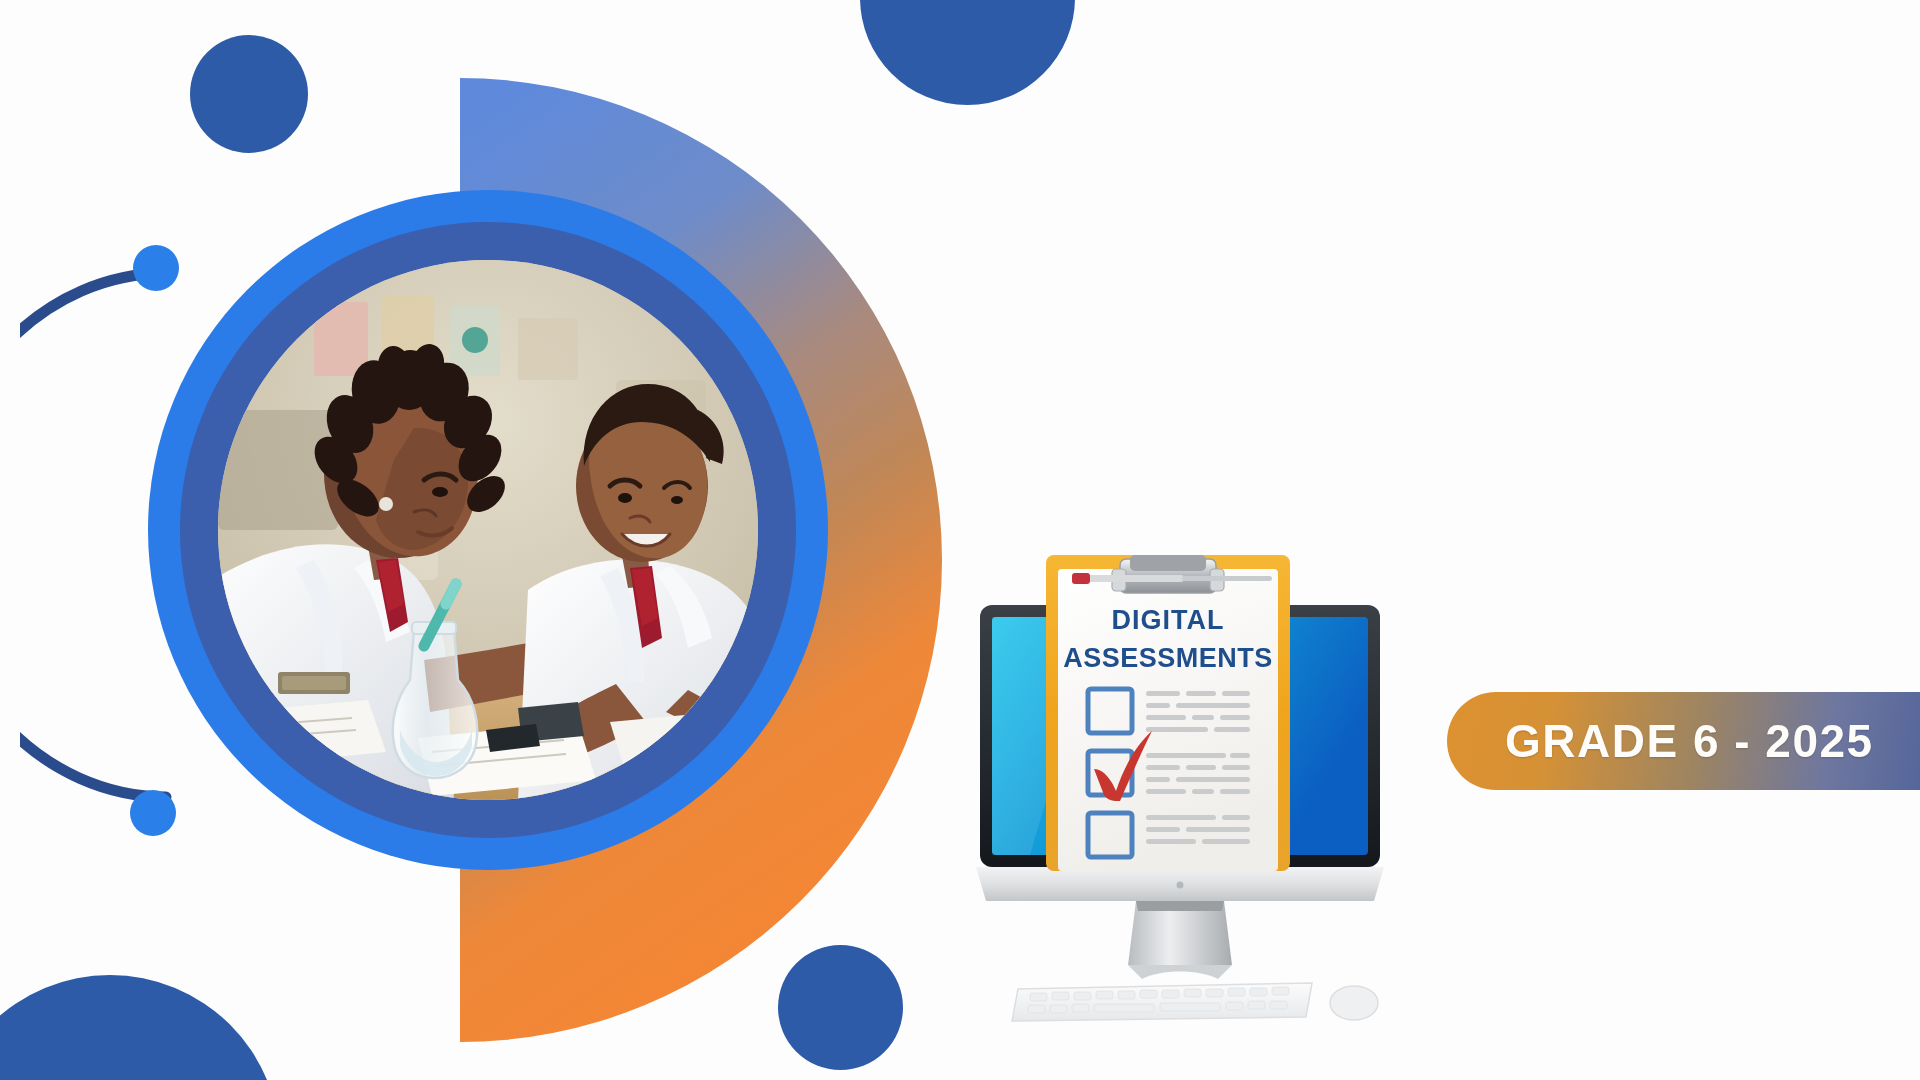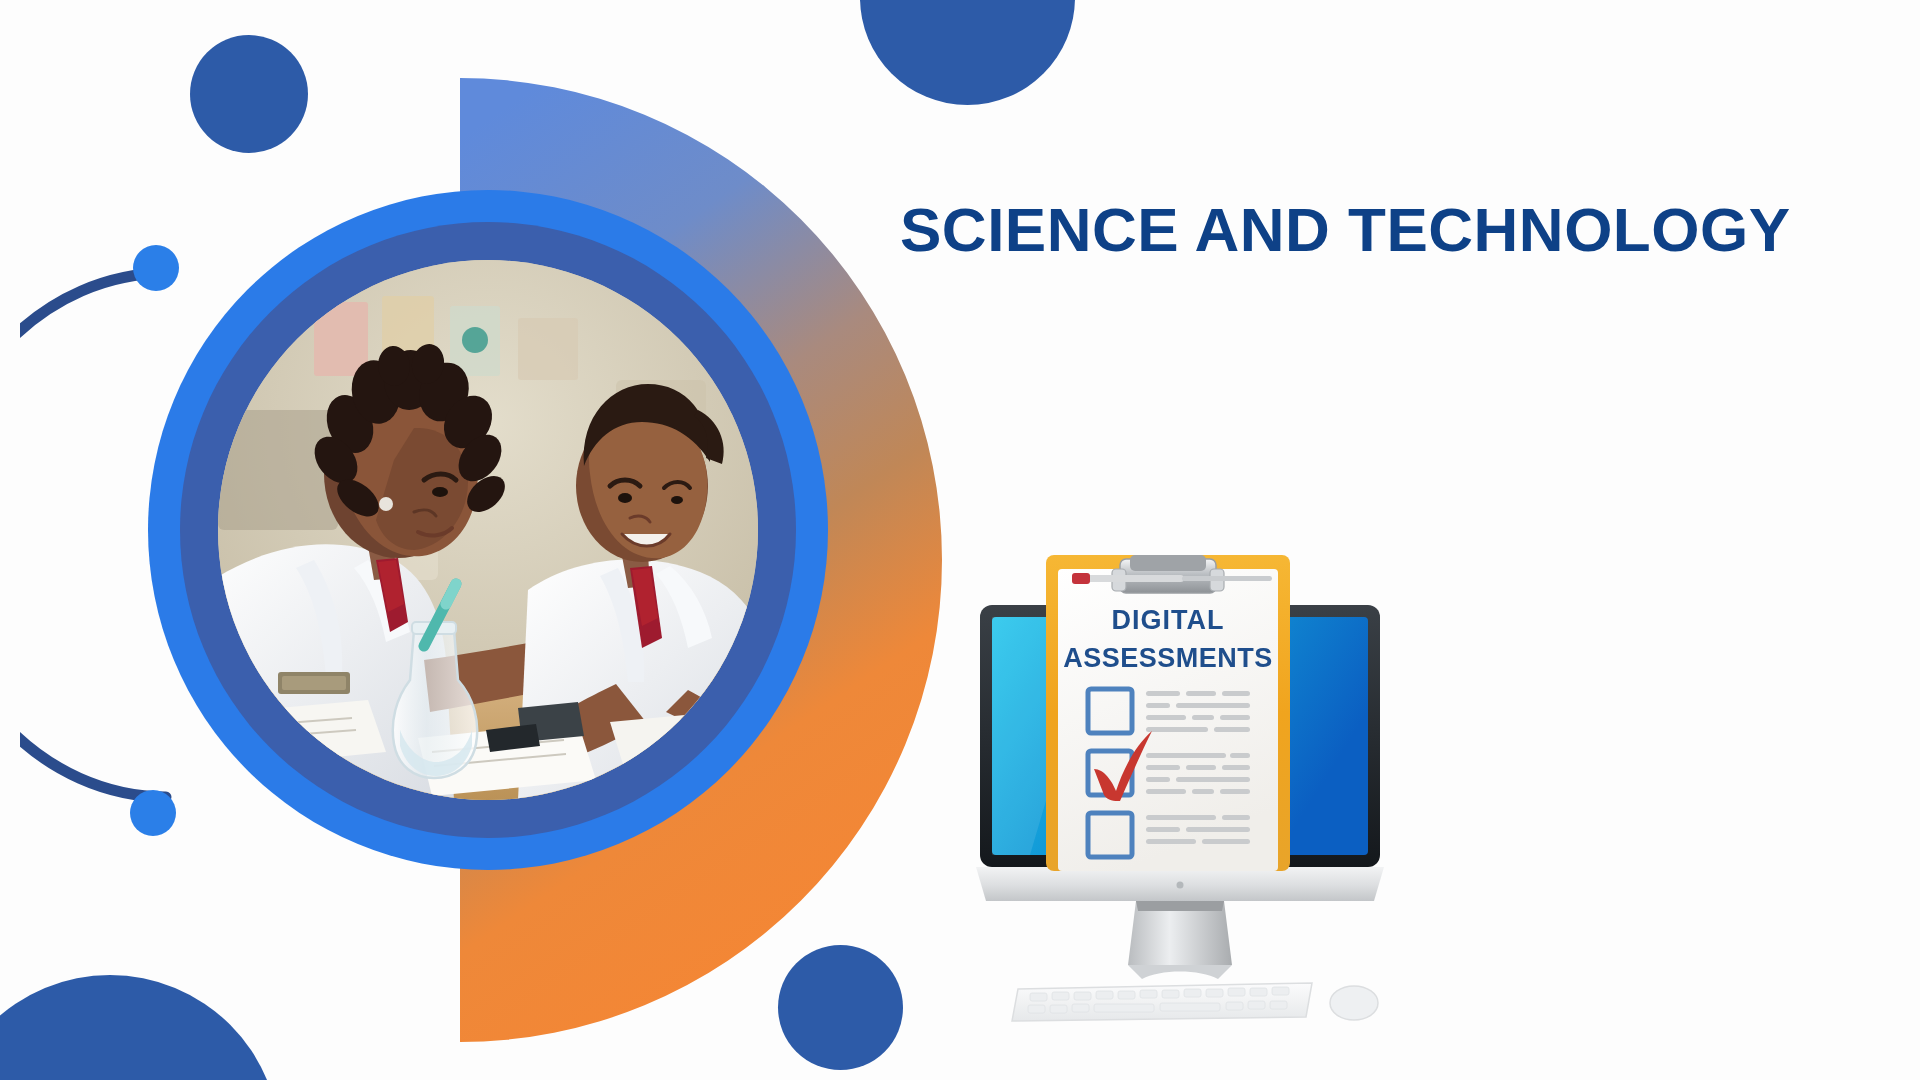--- a/index.html
+++ b/index.html
@@ -269,21 +269,20 @@
           <path d="M238 324 L228 344" stroke="#7fd4cb" stroke-width="11" stroke-linecap="round"></path>
 
           <path d="M300 448 L360 442 L366 476 L304 482 Z" fill="#3b4247"></path>
           <path d="M268 470 L318 464 L322 486 L272 492 Z" fill="#23282c"></path>
         </svg>
       </div>
     </div>
   </div>
 
   <h1 id="headline">
-    <span class="line">SCIENCE AND TECHNOLOGY</span>
   </h1>
 
   <svg id="computer-illustration" viewBox="0 0 440 470">
     <defs>
       <linearGradient id="screenG" x1="0" y1="0" x2="1" y2="0.4">
         <stop offset="0%" stop-color="#26C6EC"></stop>
         <stop offset="45%" stop-color="#129BD8"></stop>
         <stop offset="100%" stop-color="#0B5FC2"></stop>
       </linearGradient>
       <linearGradient id="bezelG" x1="0" y1="0" x2="0" y2="1">
@@ -407,14 +406,17 @@
     <g fill="#c9cbcd">
       <rect x="186" y="260" width="70" height="5" rx="2.5"></rect>
       <rect x="262" y="260" width="28" height="5" rx="2.5"></rect>
       <rect x="186" y="272" width="34" height="5" rx="2.5"></rect>
       <rect x="226" y="272" width="64" height="5" rx="2.5"></rect>
       <rect x="186" y="284" width="50" height="5" rx="2.5"></rect>
       <rect x="242" y="284" width="48" height="5" rx="2.5"></rect>
     </g>
   </svg>
 
+  <div id="grade-badge">
+    <span id="grade-badge-label">GRADE 6 - 2025</span>
+  </div>
 
 </div>
 
 </body></html>

